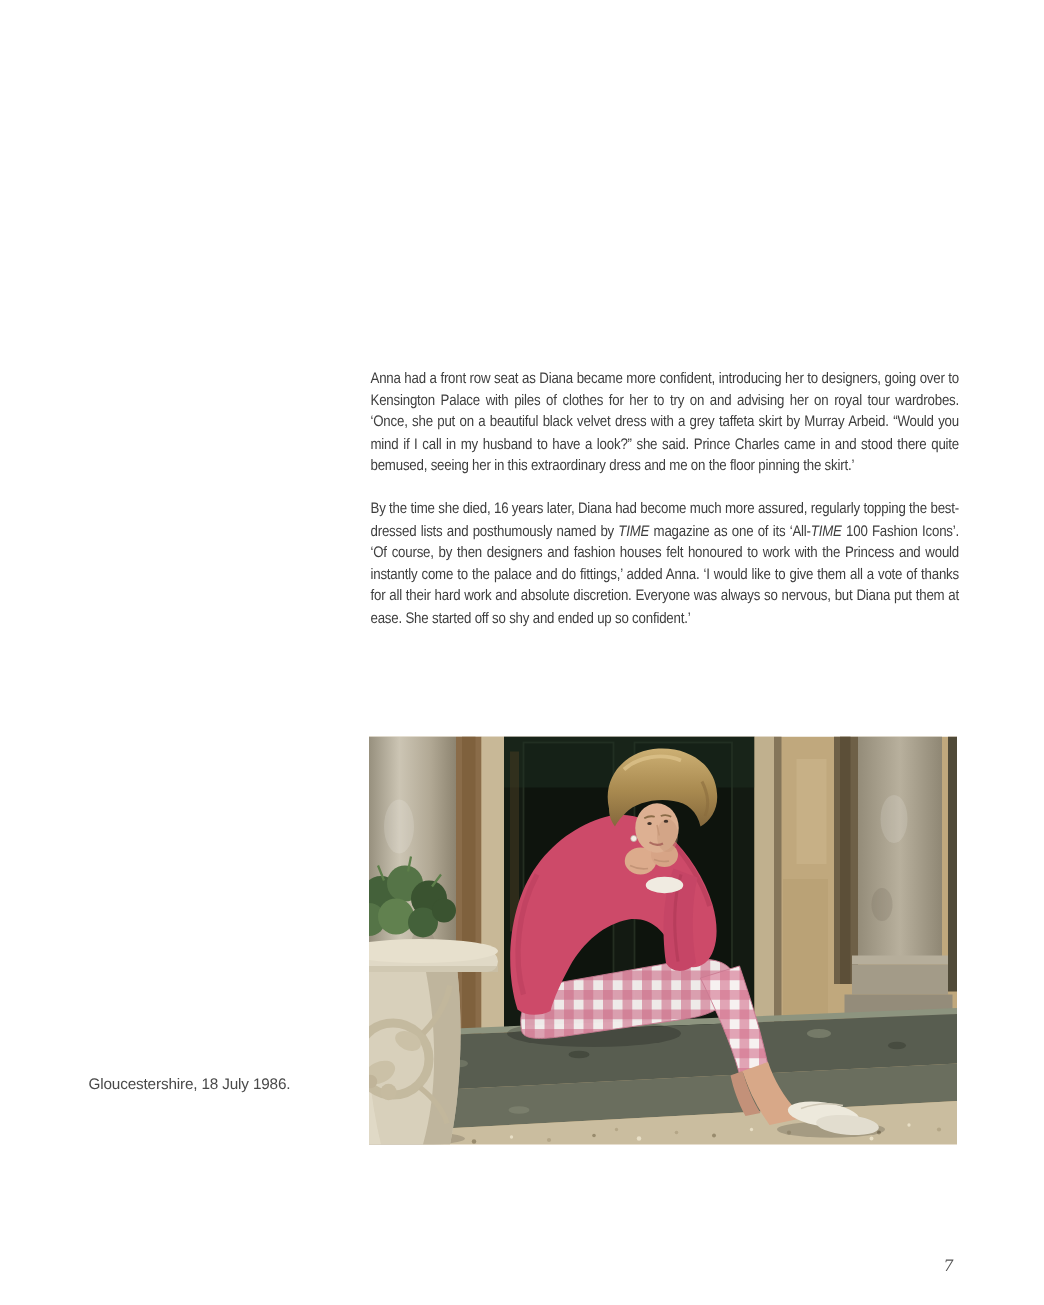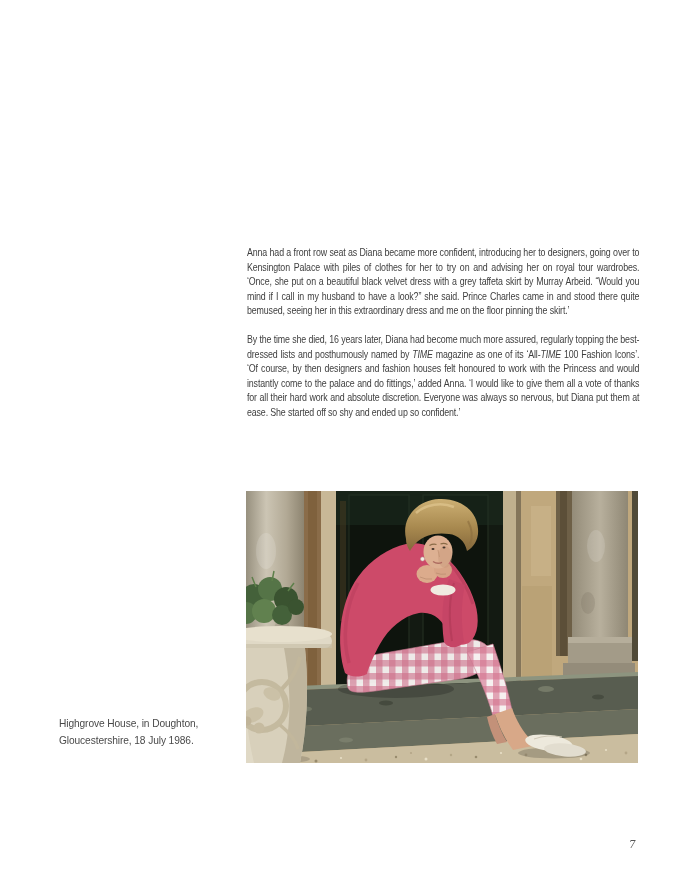--- a/index.html
+++ b/index.html
@@ -204,19 +204,18 @@
         <ellipse cx="26" cy="203" rx="9" ry="6" fill="#cbc1a7" transform="rotate(25 26 203)"></ellipse>
         <circle cx="13" cy="237" r="5.5" fill="#c6bba0"></circle>
           <circle cx="1" cy="230" r="4.5" fill="#c0b499"></circle>
         <path d="M36,198 C46,188 52,176 54,166" stroke="#c2b79c" stroke-width="4" fill="none"></path>
         <path d="M34,234 C44,242 50,250 52,258" stroke="#c2b79c" stroke-width="3.5" fill="none"></path>
       </g>
     </svg>
   </figure>
 
   <div class="caption">
-    <div>Highgrove House, in Doughton,</div>
     <div>Gloucestershire, 18 July 1986.</div>
   </div>
 
   <div class="pagenum">7</div>
 
 </div>
 
 </body></html>

